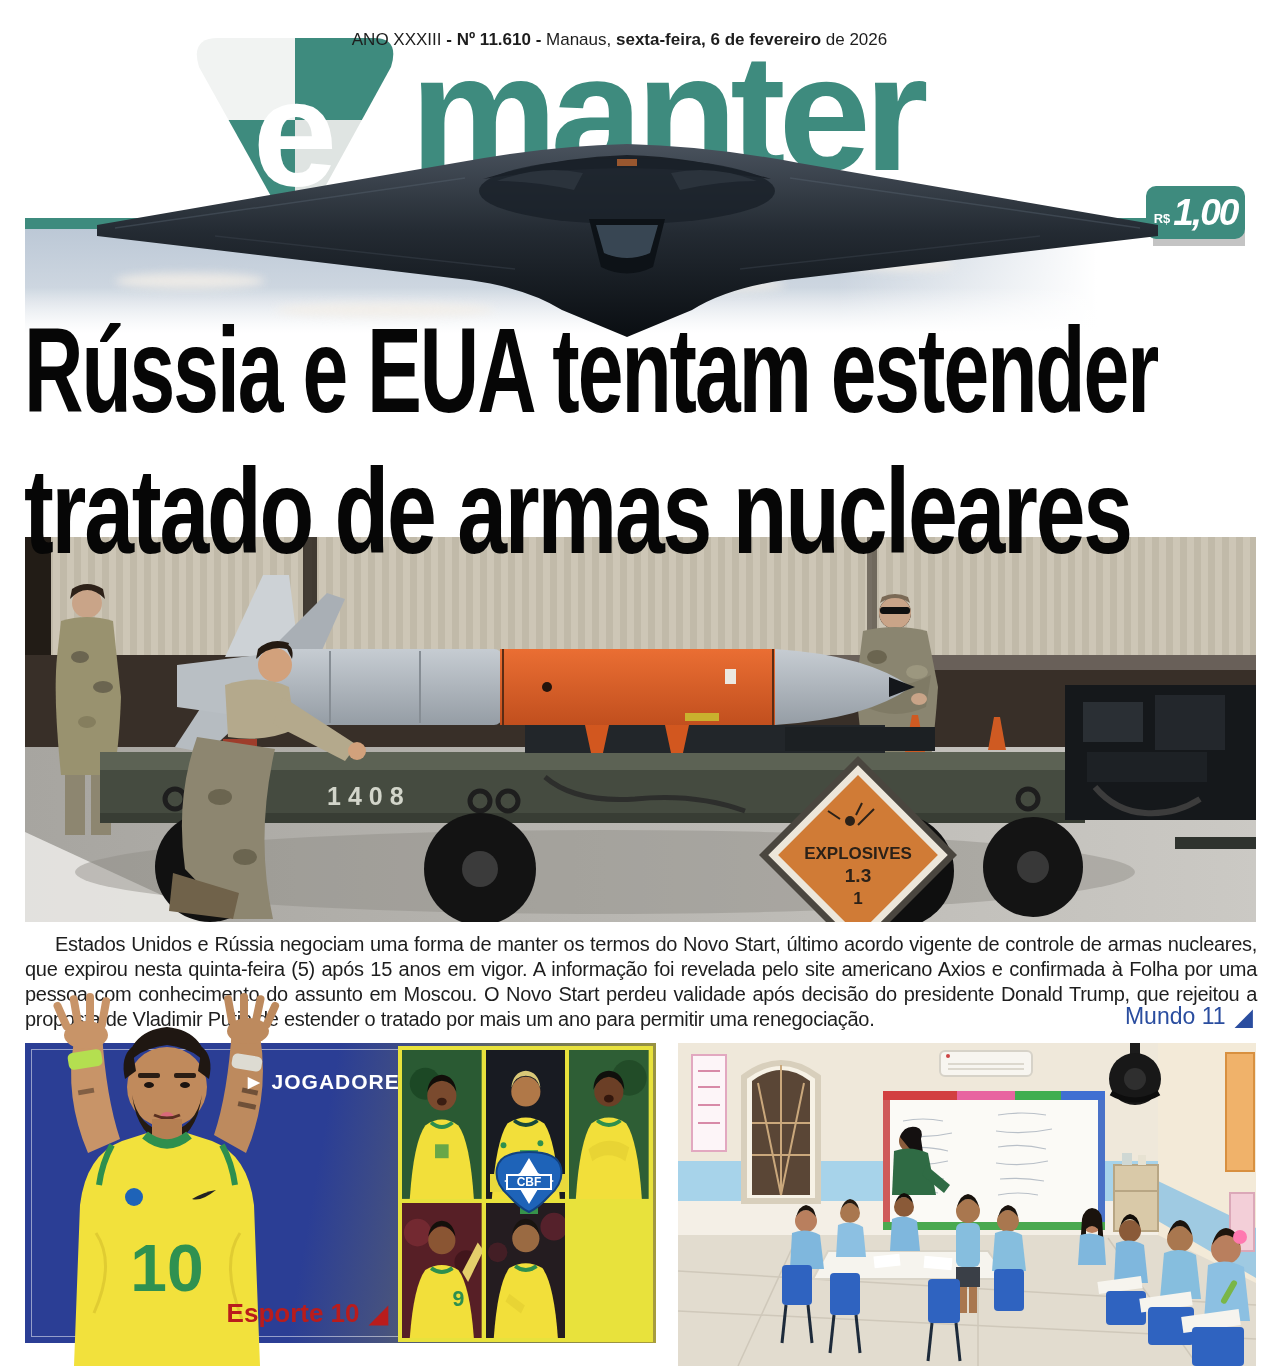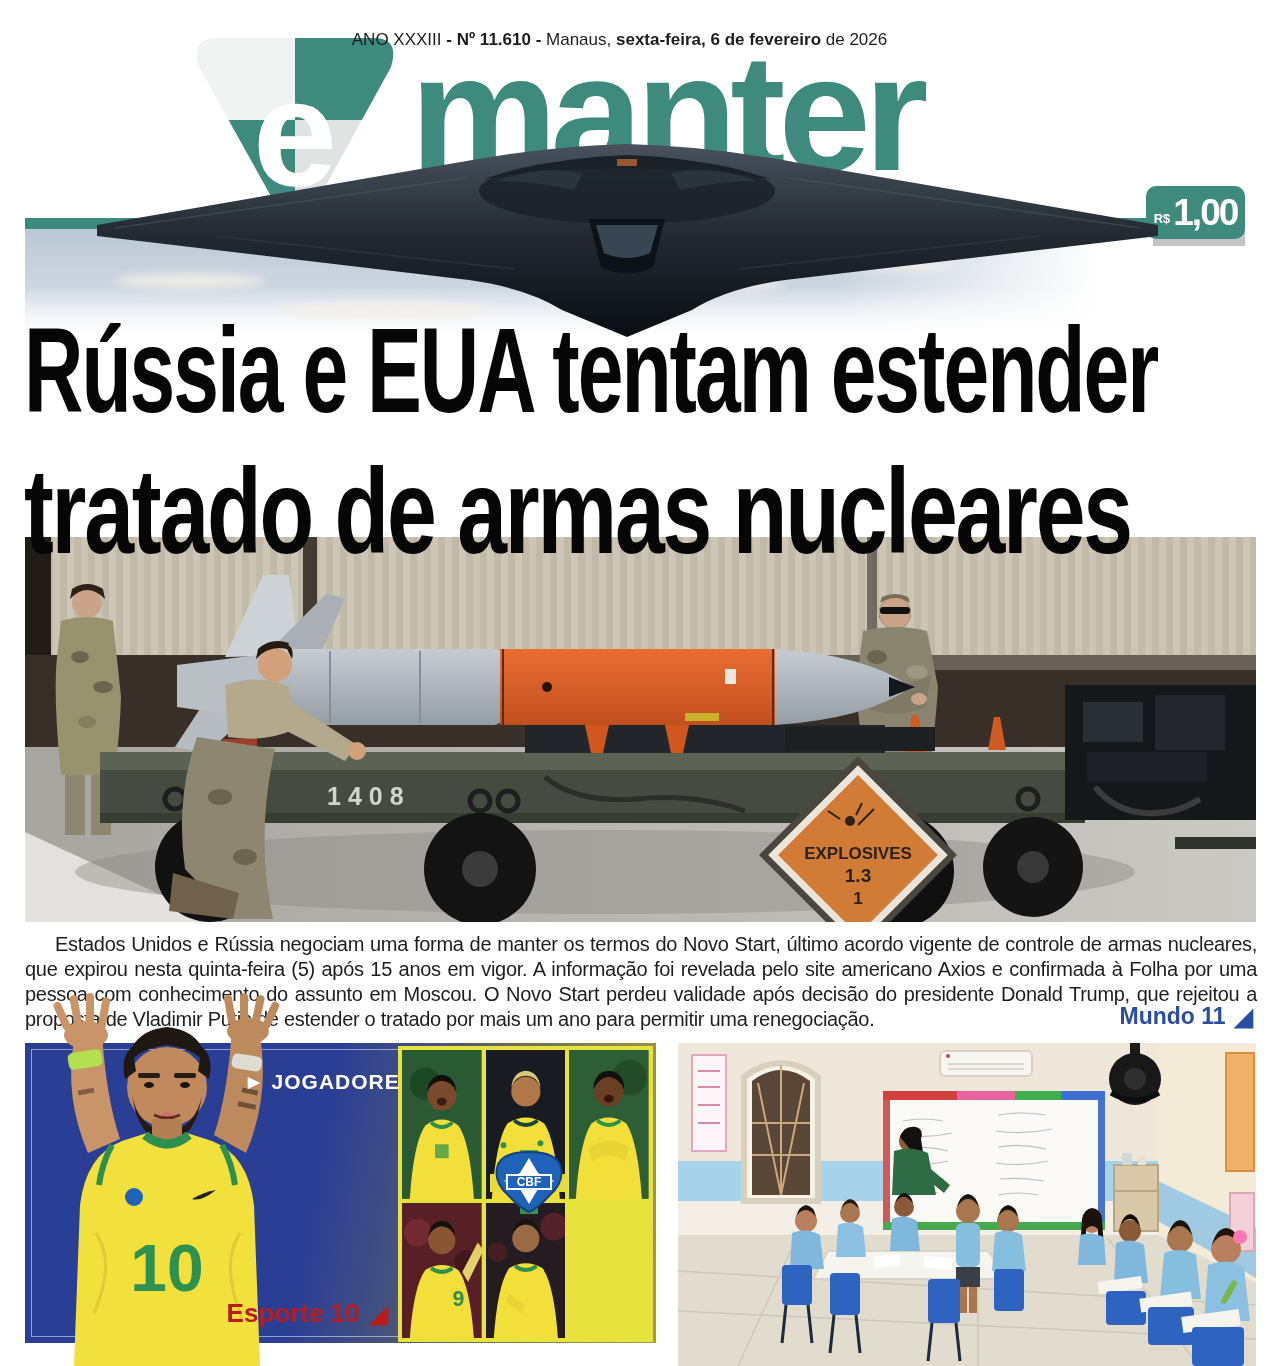--- a/index.html
+++ b/index.html
@@ -13,21 +13,21 @@
   .logo-mark { position:absolute; left:188px; top:34px; width:214px; height:198px; z-index:3; }
   .logo-word { position:absolute; left:410px; top:30px; z-index:3; color:#3e8b7e; font-weight:bold;
                font-size:166px; letter-spacing:-7px; line-height:1; white-space:nowrap; }
 
   .masthead-bar { position:absolute; left:25px; top:218px; width:1128px; height:11px; background:#3e8b7e; z-index:2; }
   .masthead-shadow { position:absolute; left:980px; top:229px; width:265px; height:17px; z-index:1;
                      background:linear-gradient(to right, rgba(196,196,196,0), #c4c4c4 45%); }
   .price-badge { position:absolute; left:1146px; top:186px; width:99px; height:53px; background:#3e8b7e;
                  border-radius:10px; z-index:5; display:flex; align-items:center; justify-content:center; color:#fff; }
   .price-currency { font-size:13px; font-weight:bold; margin:12px 3px 0 0; }
-  .price-value { font-size:37px; font-weight:bold; letter-spacing:-2px; }
+  .price-value { font-size:37px; font-weight:bold; letter-spacing:-2px; font-style:italic; }
 
   .sky { position:absolute; left:25px; top:229px; width:1128px; height:106px; z-index:1;
          background:
            linear-gradient(to bottom, rgba(255,255,255,0) 55%, #ffffff 98%),
            linear-gradient(to right, rgba(255,255,255,0) 72%, #ffffff 95%),
            linear-gradient(to bottom, #bcc8d6 0%, #cdd6e0 55%, #e7ebef 100%); }
   .cloud { position:absolute; background:#f4efe8; border-radius:50%; filter:blur(4px); opacity:.8; }
 
   .plane { position:absolute; left:95px; top:133px; width:1065px; height:205px; z-index:5; }
 
@@ -38,21 +38,21 @@
   .hl1 span { transform:scaleX(.68); }
   .hl2 span { transform:scaleX(.74); }
 
   
   .main-photo { position:absolute; left:25px; top:537px; width:1231px; height:385px; z-index:2; }
 
   
   .deck { position:absolute; left:25px; top:932px; width:1232px; font-size:20px; line-height:25px;
           text-align:justify; color:#1e1e1e; text-indent:30px; letter-spacing:-0.3px; z-index:3; }
   .mundo-link { position:absolute; right:26px; top:1003px; z-index:4; display:flex; align-items:center; gap:9px;
-                color:#2a4d9f; font-weight:bold; font-size:23px; }
+                color:#2a4d9f; font-weight:normal; font-size:23px; }
   .tri-br { font-size:24px; line-height:1; }
 
   
   .sports-panel { position:absolute; left:25px; top:1043px; width:631px; height:300px; z-index:2;
     background:linear-gradient(100deg, #2b3e95 0%, #2b3e95 46%, #46527f 60%, #6b7258 74%, #8f8c47 88%, #a89d3c 100%); }
   .sports-panel::after { content:""; position:absolute; inset:6px; border:1px solid rgba(255,255,255,.5); pointer-events:none; }
   .neymar { position:absolute; left:16px; top:993px; width:302px; height:373px; z-index:4; }
   .kicker { position:absolute; left:248px; top:1070px; z-index:5; color:#fff; font-weight:bold; font-size:21px;
             display:flex; align-items:center; gap:11px; letter-spacing:1px; }
   .kicker .play { font-size:15px; }

